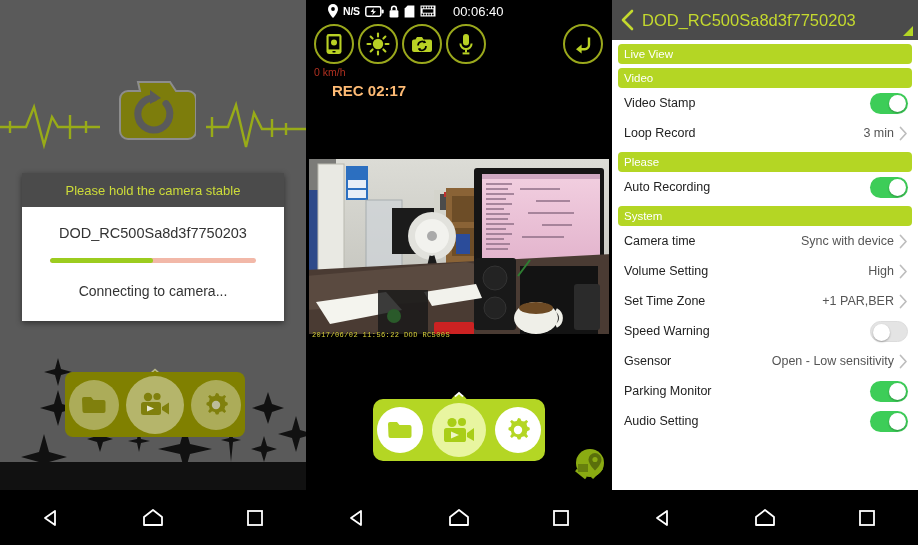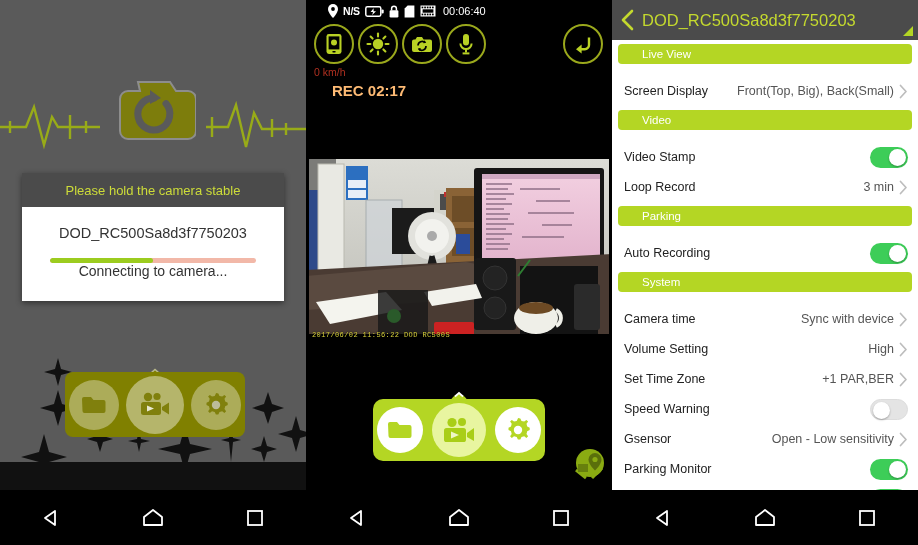--- a/index.html
+++ b/index.html
@@ -32,28 +32,28 @@
   .p1 .blackstrip{ position:absolute; left:0; top:462px; width:100%; height:28px; background:#111; }
 
   .dialog{ position:absolute; left:22px; top:173px; width:262px;
      box-shadow:0 2px 6px rgba(0,0,0,.45); }
   .dialog-title{ height:34px; background:#4b4b4b; color:#cddc39; font-size:13px;
      display:flex; align-items:center; justify-content:center; }
   .dialog-body{ background:#fff; padding:18px 18px 22px; }
   .dialog-device{ text-align:center; font-size:14.5px; color:#333; }
   .progress{ margin:17px 10px 0; height:5px; background:#f2b8a8; border-radius:3px; overflow:hidden; }
   .progress-fill{ height:100%; background:#9ccc1f; border-radius:3px; }
-  .dialog-status{ text-align:center; font-size:14px; color:#333; }
+  .dialog-status{ margin-top:20px; text-align:center; font-size:14px; color:#333; }
 
   
   .p2{ background:#000; }
   .statusbar{ position:absolute; left:16px; top:0; width:100%; height:22px;
      display:flex; align-items:center; gap:5px; padding:0 6px; color:#fff; font-size:12px; }
   .statusbar .sb-txt{ font-size:10.5px; font-weight:bold; letter-spacing:-.2px; }
-  .statusbar .sb-time{ font-size:11px; margin-left:2px; }
+  .statusbar .sb-time{ font-size:13px; margin-left:12px; }
   .toolbar{ position:absolute; left:0; top:24px; width:100%; height:44px; }
   .tool-circ{ position:absolute; top:0; width:40px; height:40px; border-radius:50%;
      border:2px solid #9aa81c; display:flex; align-items:center; justify-content:center; }
   .speed{ position:absolute; left:8px; top:66px; font-size:10.5px; color:#b03020; }
   .rec{ position:absolute; left:26px; top:82px; font-size:15px; font-weight:bold; color:#fdba74; }
   .video{ position:absolute; left:0; top:150px; width:306px; height:193px; overflow:hidden; background:#1d1d1d; }
   .vstamp{ position:absolute; left:6px; bottom:4px; font-size:7px; color:#d8d13a;
      font-family:"Liberation Mono", monospace; letter-spacing:.4px; text-shadow:0 0 2px #000; }
   .dock2{ position:absolute; left:67px; top:399px; width:172px; height:62px;
      background:#b4d624; border-radius:10px; display:flex; align-items:center; justify-content:space-around; }
@@ -62,22 +62,22 @@
      display:flex; align-items:center; justify-content:center; }
   .d2ic.mid{ width:54px; height:54px; background:#e8f5a0; }
   .gpsbadge{ position:absolute; left:266px; top:448px; width:36px; height:34px; }
 
   
   .p3{ background:#fff; }
   .titlebar{ height:40px; background:#4b4b4b; display:flex; align-items:center;
      padding:0 8px; position:relative; }
   .titlebar .ttxt{ color:#c4d92e; font-size:16.5px; margin-left:6px; }
   .tb-corner{ position:absolute; right:4px; bottom:3px; }
-  .sec{ margin:4px 6px 12px; background:#b4d624; border-radius:4px; height:20px;
-     display:flex; align-items:center; padding:0 24px; color:#fff; font-size:11.5px; }
+  .sec{ margin:4px 6px 0; background:#b4d624; border-radius:4px; height:20px;
+     display:flex; align-items:center; padding:0 6px; color:#fff; font-size:11.5px; }
   .row{ height:30px; display:flex; align-items:center; padding:0 10px 0 12px; }
   .row .lbl{ font-size:12.5px; color:#222; }
   .row .spacer{ flex:1; }
   .row .val{ font-size:12.5px; color:#555; }
   .chev{ margin-left:5px; }
   .toggle{ width:38px; height:21px; border-radius:11px; position:relative; }
   .toggle.on{ background:#3dcd58; }
   .toggle.off{ background:#e4e4e4; border:1px solid #dcdcdc; }
   .toggle .knob{ position:absolute; top:2px; width:17px; height:17px; border-radius:50%;
      background:#fff; box-shadow:0 1px 2px rgba(0,0,0,.3); }
@@ -415,45 +415,37 @@
       <svg width="16" height="24" viewBox="0 0 16 24">
           <path d="M12,3 L3,12 L12,21" stroke="#c4d92e" stroke-width="2.6" fill="none" stroke-linecap="round" stroke-linejoin="round"></path>
         </svg>
       <span class="ttxt">DOD_RC500Sa8d3f7750203</span>
       <svg class="tb-corner" width="12" height="12" viewBox="0 0 12 12">
           <path d="M11,1 L11,11 L1,11 z" fill="#b4d624"></path>
         </svg>
     </div>
     <div id="settings-list">
         <div class="sec">Live View</div>
-        <div class="row">
-          <span class="lbl">Screen Display</span>
-          <span class="spacer"></span>
-          <span class="val">Front(Top, Big), Back(Small)</span>
-          <svg class="chev" width="9" height="15" viewBox="0 0 9 15">
-            <path d="M1.5,1.5 L7,7.5 L1.5,13.5" stroke="#bdbdbd" stroke-width="1.7" fill="none" stroke-linecap="round" stroke-linejoin="round"></path>
-          </svg>
-        </div>
         <div class="sec">Video</div>
         <div class="row">
           <span class="lbl">Video Stamp</span>
           <span class="spacer"></span>
           <span class="toggle on">
             <span class="knob"></span>
           </span>
         </div>
         <div class="row">
           <span class="lbl">Loop Record</span>
           <span class="spacer"></span>
           <span class="val">3 min</span>
           <svg class="chev" width="9" height="15" viewBox="0 0 9 15">
             <path d="M1.5,1.5 L7,7.5 L1.5,13.5" stroke="#bdbdbd" stroke-width="1.7" fill="none" stroke-linecap="round" stroke-linejoin="round"></path>
           </svg>
         </div>
-        <div class="sec">Parking</div>
+        <div class="sec">Please</div>
         <div class="row">
           <span class="lbl">Auto Recording</span>
           <span class="spacer"></span>
           <span class="toggle on">
             <span class="knob"></span>
           </span>
         </div>
         <div class="sec">System</div>
         <div class="row">
           <span class="lbl">Camera time</span>

